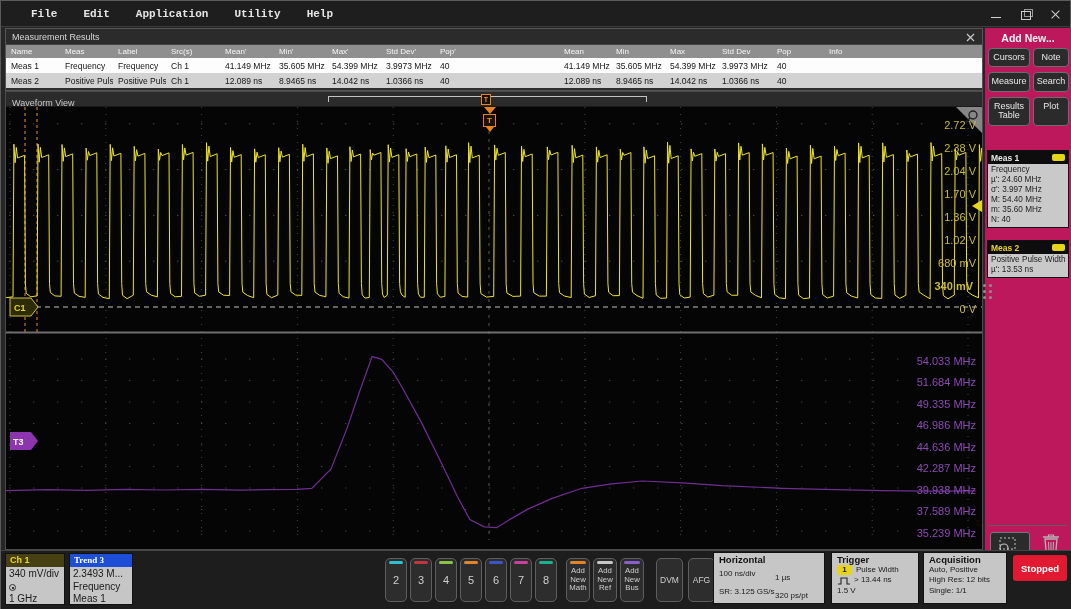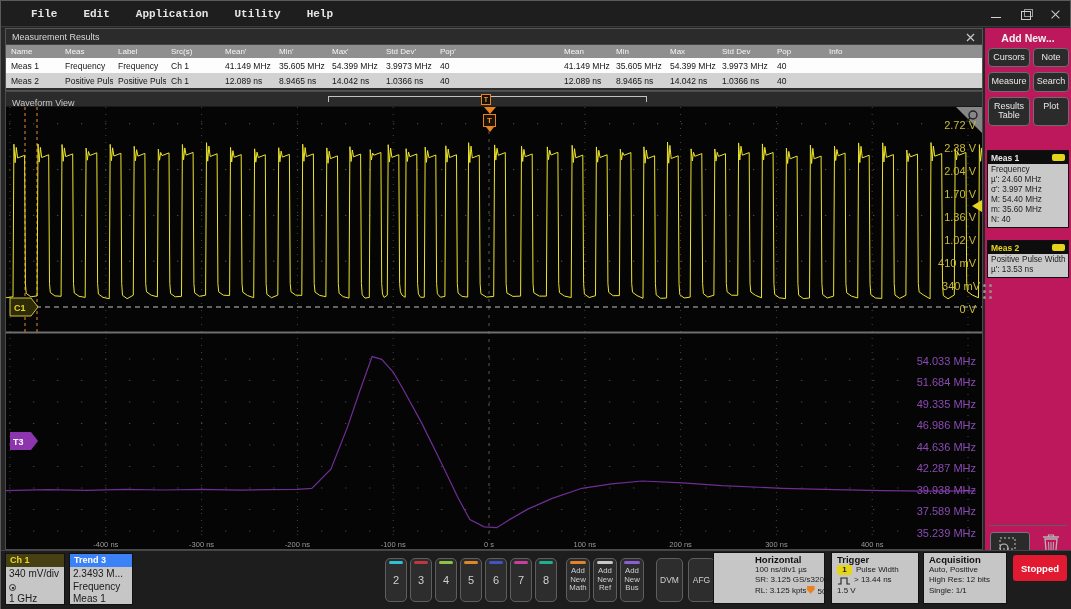--- a/index.html
+++ b/index.html
@@ -69,35 +69,35 @@
   #zoombox-btn{position:absolute;left:5px;top:504px;width:40px;height:26px;background:#2b2b2b;border:1px solid #777;border-radius:3px;}
   #trash-btn{position:absolute;left:54px;top:504px;width:24px;height:26px;}
 
   
   #bottom-bar{position:absolute;left:0;top:549px;width:1071px;height:60px;background:#1d1d1d;border-top:1px solid #454545;}
   .src-badge{position:absolute;top:2px;width:60px;height:52px;border:1px solid #111;}
   .src-head{height:13px;font-size:9px;font-weight:bold;line-height:13px;padding-left:4px;}
   .src-body{background:#c6c6c6;height:37px;padding:1px 3px;}
   .src-line{font-size:10px;color:#1a1a1a;line-height:1.25;white-space:nowrap;}
   #ch1-badge{left:4px;} #ch1-badge .src-head{background:#474013;color:#ecd820;}
-  #trend-badge{left:68px;width:64px;} #trend-badge .src-head{background:#3b82f6;color:#fff;}
+  #trend-badge{left:68px;width:64px;} #trend-badge .src-head{background:#1d4ed8;color:#fff;font-family:Liberation Serif, serif;}
   #probe-icon{display:inline-block;width:7px;height:7px;border:1px solid #333;border-radius:50%;position:relative;top:1px;}
   #probe-icon::after{content:"";position:absolute;left:2px;top:2px;width:2px;height:2px;background:#333;}
   #btn-row{position:absolute;left:384px;top:7px;height:44px;display:flex;align-items:stretch;}
   .chan-btn{width:22px;margin-right:3px;background:#2d2d2d;border:1px solid #5e5e5e;border-radius:5px;position:relative;color:#cfcfcf;font-size:11px;display:flex;align-items:center;justify-content:center;}
   .stripe{position:absolute;left:3px;right:3px;top:2px;height:3px;border-radius:2px;}
   .addnew-btn{width:24px;margin-right:3px;background:#2d2d2d;border:1px solid #5e5e5e;border-radius:5px;position:relative;color:#cfcfcf;font-size:7.8px;line-height:1.1;display:flex;flex-direction:column;align-items:center;justify-content:center;text-align:center;}
   .util-btn{width:27px;margin-right:5px;background:#2d2d2d;border:1px solid #5e5e5e;border-radius:5px;color:#cfcfcf;font-size:8.5px;display:flex;align-items:center;justify-content:center;}
   .gapper{width:6px;} .gapper2{width:9px;}
   .info-panel{position:absolute;top:1px;height:52px;background:#c6c6c6;border:1px solid #111;padding:1px 0 0 0;}
   .ip-title{font-size:9.5px;font-weight:bold;color:#111;padding:0 5px;}
   .ip-row{display:flex;font-size:8px;color:#1a1a1a;padding:0 5px;line-height:1.3;align-items:center;white-space:nowrap;}
   .ip-col2{margin-left:auto;text-align:left;}
-  #horizontal-panel{left:712px;width:112px;padding-left:36px;}
-  #horizontal-panel .ip-col2{width:44px;}
+  #horizontal-panel{left:712px;width:112px;}
+  #horizontal-panel .ip-col2{width:44px;margin-top:8px;}
   #trigger-panel{left:830px;width:88px;}
   #acquisition-panel{left:922px;width:84px;}
   #exp-icon{display:inline-block;width:8px;height:8px;background:#e8821e;clip-path:polygon(0 0,100% 0,100% 45%,50% 100%,0 45%);margin-right:3px;}
   #trig-src-chip{display:inline-block;width:15px;height:10px;background:#e6d419;border-radius:2px;color:#222;font-size:8px;font-weight:bold;text-align:center;line-height:10px;margin-right:4px;}
   #stopped-btn{position:absolute;left:1012px;top:4px;width:54px;height:26px;background:#e11931;border-radius:3px;color:#fff;font-size:9.5px;font-weight:bold;display:flex;align-items:center;justify-content:center;}
 </style>
 </head>
 <body>
 
 <div id="window">
@@ -244,43 +244,32 @@
       <svg style="position:absolute;right:1px;top:2px;width:22px;height:22px" viewBox="0 0 22 22">
         <circle cx="14" cy="6" r="4" fill="none" stroke="#222" stroke-width="1.4"></circle>
         <path d="M11,9 L7,13" stroke="#222" stroke-width="1.6"></path>
       </svg>
     <span class="ylab ylab-ch1" style="right: 6px; top: 12.3px;">2.72 V</span>
         <span class="ylab ylab-ch1" style="right: 6px; top: 35.2px;">2.38 V</span>
         <span class="ylab ylab-ch1" style="right: 6px; top: 58.1px;">2.04 V</span>
         <span class="ylab ylab-ch1" style="right: 6px; top: 81px;">1.70 V</span>
         <span class="ylab ylab-ch1" style="right: 6px; top: 103.9px;">1.36 V</span>
         <span class="ylab ylab-ch1" style="right: 6px; top: 126.8px;">1.02 V</span>
-        <span class="ylab ylab-ch1" style="right: 6px; top: 149.7px;">410 mV</span>
-        <span class="ylab ylab-ch1" style="right: 2px; top: 172.6px;">340 mV</span>
+        <span class="ylab ylab-ch1" style="right: 6px; top: 149.7px;">680 mV</span>
+        <span class="ylab ylab-ch1" style="right: 9px; top: 172.6px; font-weight: bold;">340 mV</span>
         <span class="ylab ylab-ch1" style="right: 6px; top: 195.5px;">0 V</span>
         <span class="ylab ylab-trend" style="right: 6px; top: 247.507px;">54.033 MHz</span>
         <span class="ylab ylab-trend" style="right: 6px; top: 269.005px;">51.684 MHz</span>
         <span class="ylab ylab-trend" style="right: 6px; top: 290.502px;">49.335 MHz</span>
         <span class="ylab ylab-trend" style="right: 6px; top: 311.999px;">46.986 MHz</span>
         <span class="ylab ylab-trend" style="right: 6px; top: 333.505px;">44.636 MHz</span>
         <span class="ylab ylab-trend" style="right: 6px; top: 355.003px;">42.287 MHz</span>
         <span class="ylab ylab-trend" style="right: 6px; top: 376.5px;">39.938 MHz</span>
         <span class="ylab ylab-trend" style="right: 6px; top: 397.997px;">37.589 MHz</span>
         <span class="ylab ylab-trend" style="right: 6px; top: 419.504px;">35.239 MHz</span>
-      </div>
-    <div id="time-axis">
-        <span class="xlab" style="left: 69.8px;">-400 ns</span>
-        <span class="xlab" style="left: 165.6px;">-300 ns</span>
-        <span class="xlab" style="left: 261.4px;">-200 ns</span>
-        <span class="xlab" style="left: 357.2px;">-100 ns</span>
-        <span class="xlab" style="left: 453px;">0 s</span>
-        <span class="xlab" style="left: 548.8px;">100 ns</span>
-        <span class="xlab" style="left: 644.6px;">200 ns</span>
-        <span class="xlab" style="left: 740.4px;">300 ns</span>
-        <span class="xlab" style="left: 836.2px;">400 ns</span>
       </div>
   </div>
 
   <div id="sidebar">
     <div id="addnew-title">Add New...</div>
     <div id="sb-buttons">
         <div class="sb-btn">Cursors</div>
         <div class="sb-btn">Note</div>
         <div class="sb-btn">Measure</div>
         <div class="sb-btn">Search</div>

